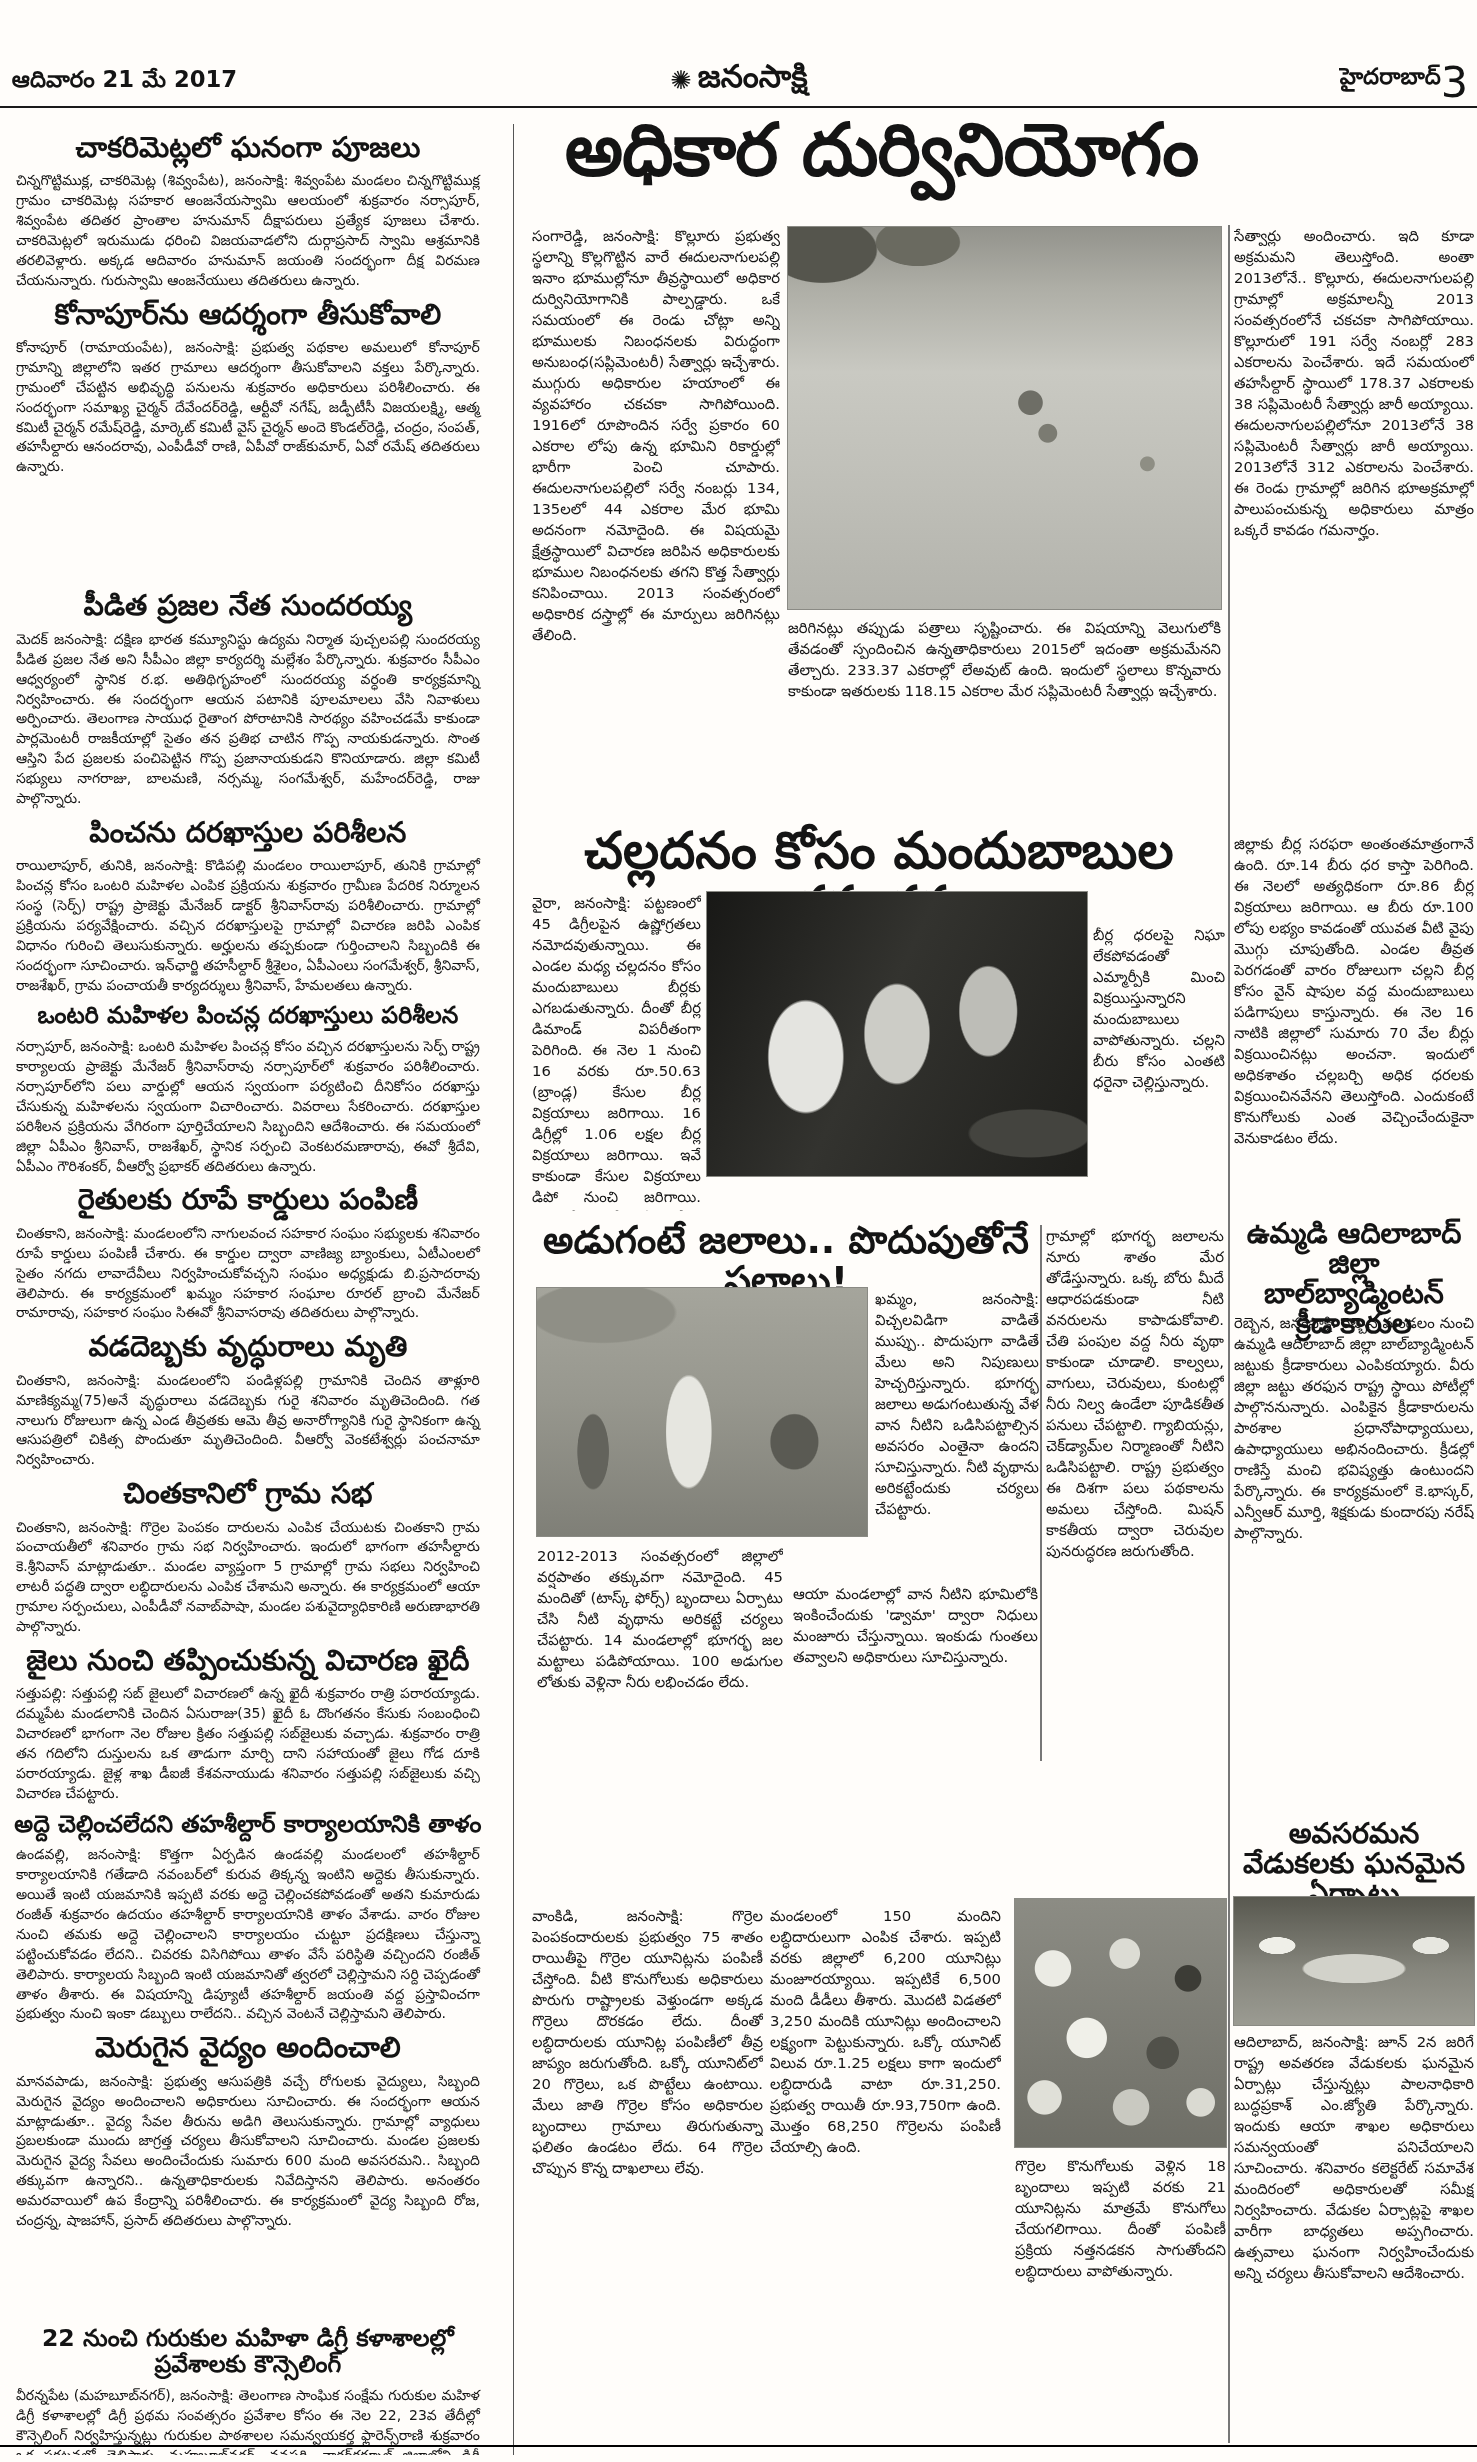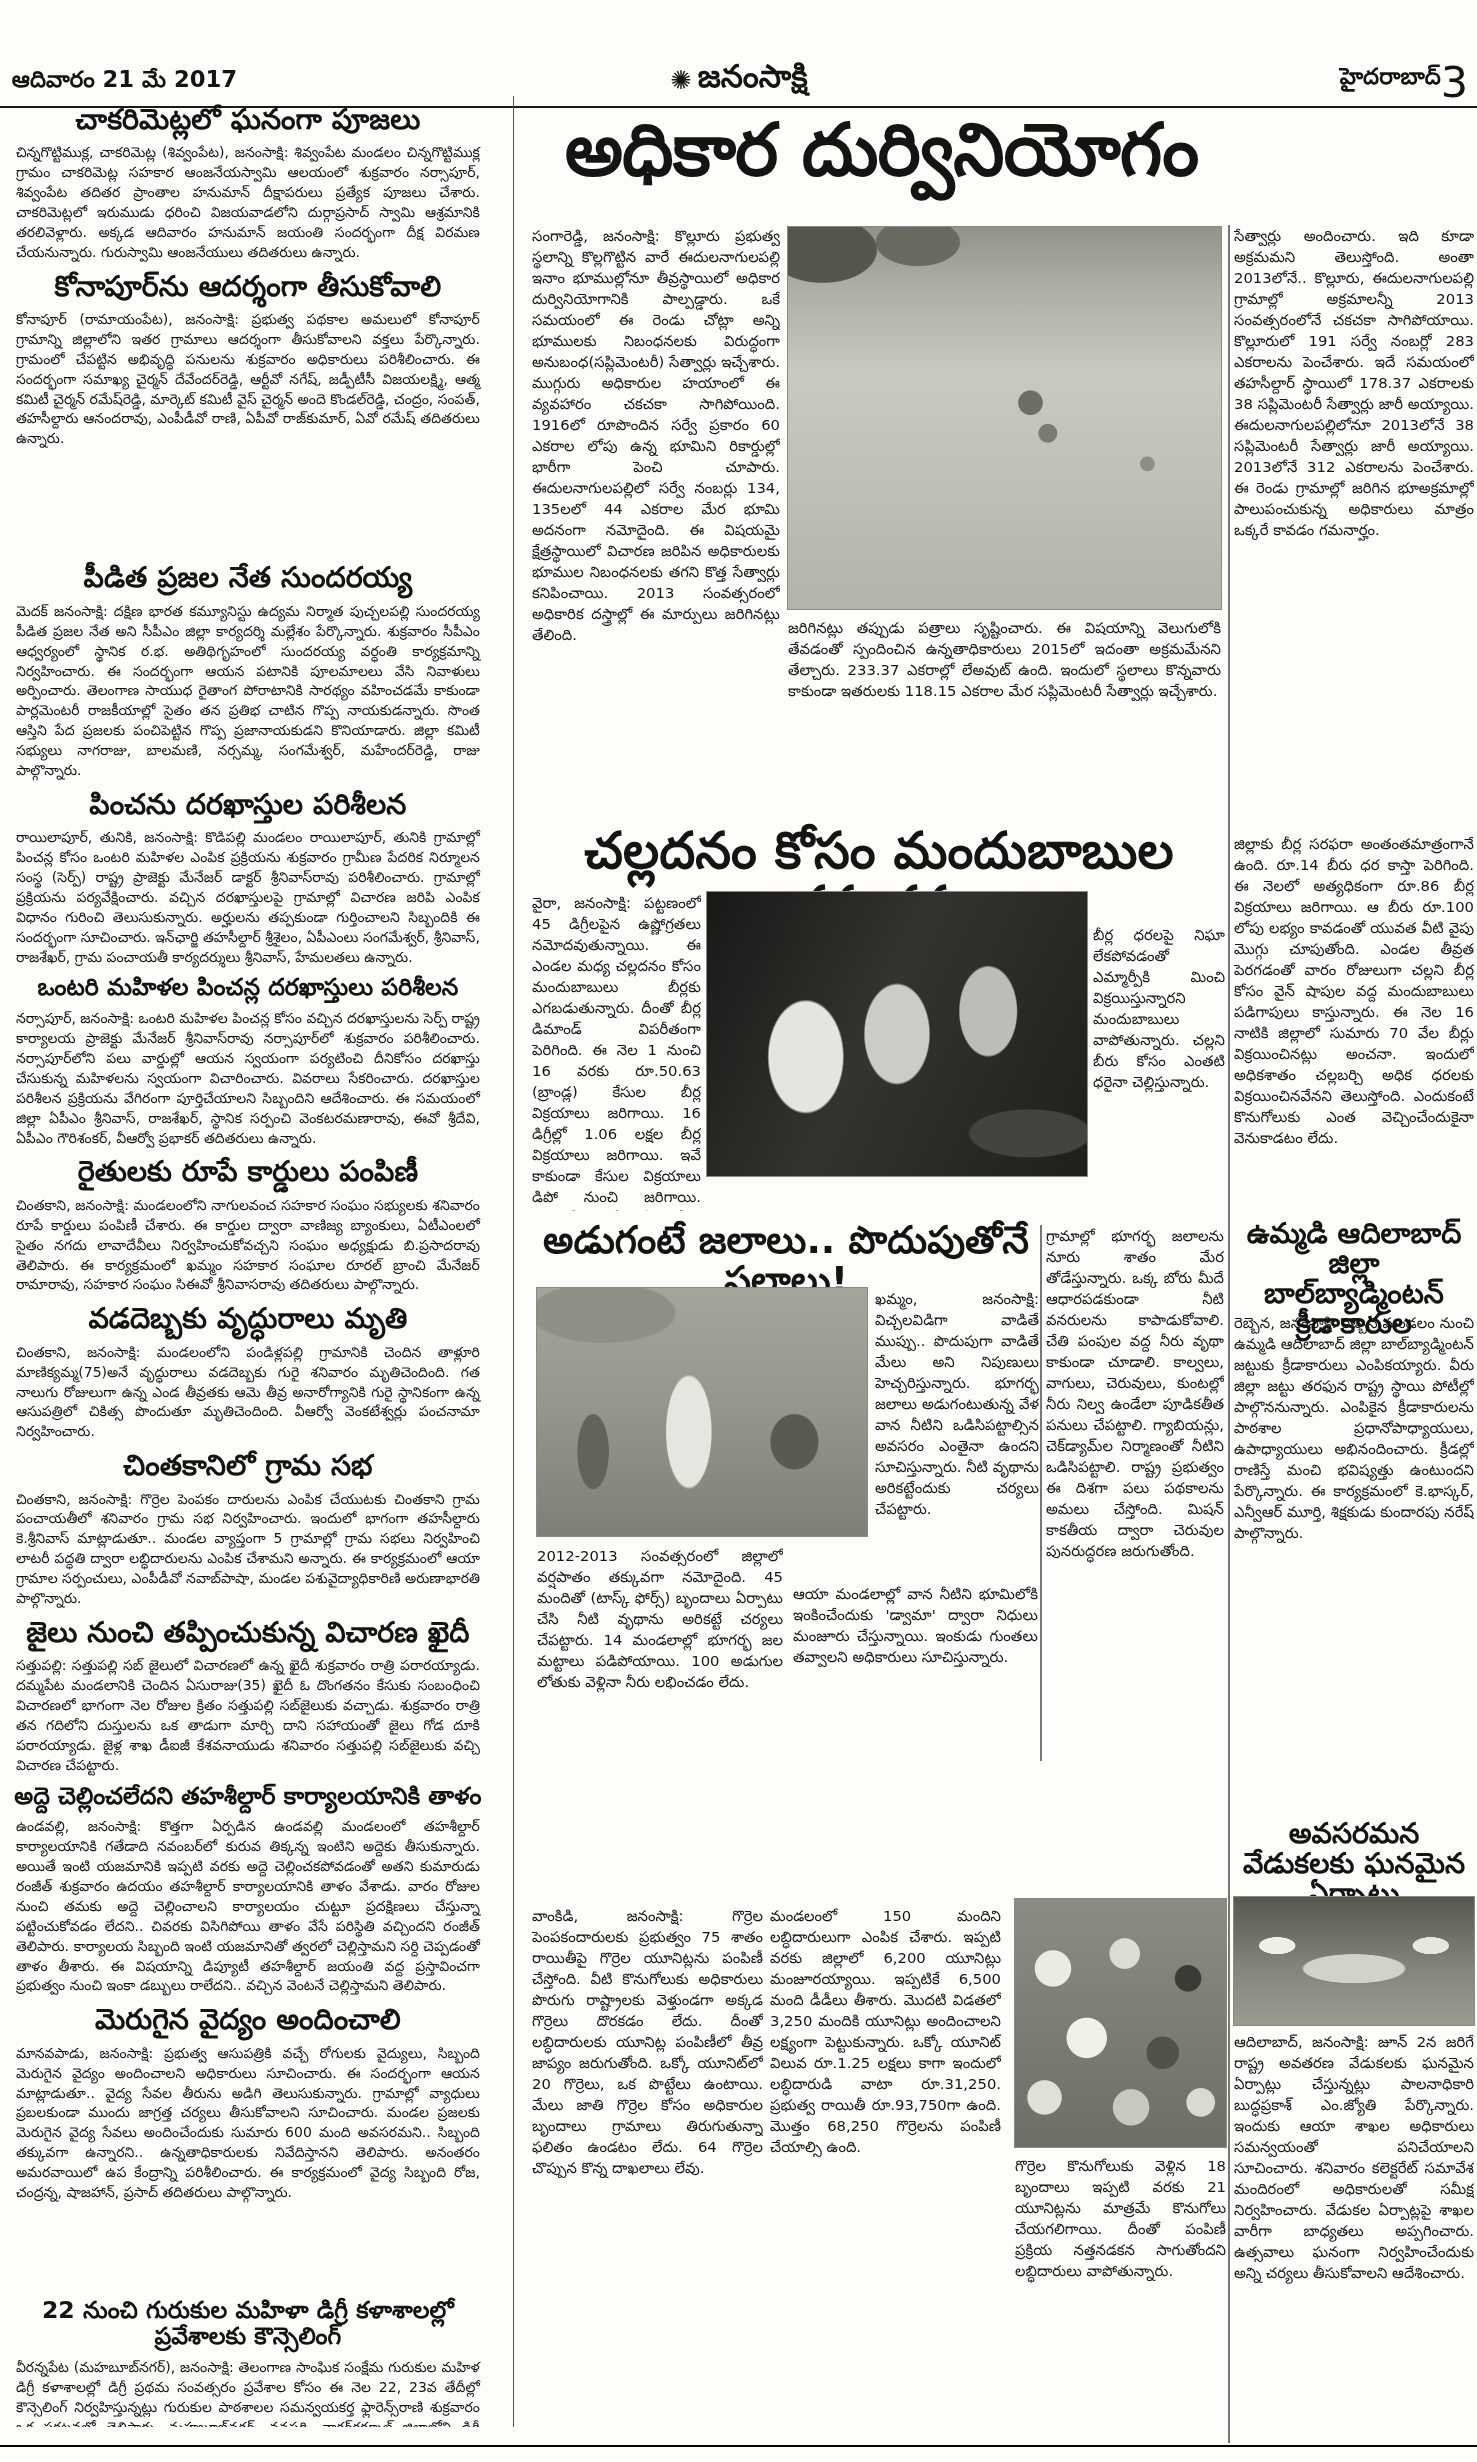--- a/index.html
+++ b/index.html
@@ -6,21 +6,21 @@
   .page{position:relative;width:1478px;height:2463px;background:#fffdfa;font-family:"DejaVu Sans",sans-serif;color:#141414;overflow:hidden;margin:0 auto;}
   
   .hdr{position:absolute;left:0;top:47px;width:1478px;height:59px;border-bottom:2px solid #1a1a1a;}
   .hdr-date{position:absolute;left:11.8px;bottom:7.9px;font-size:22.7px;font-weight:700;}
   .masthead{position:absolute;left:50%;transform:translateX(-50%);bottom:3.9px;font-size:31.5px;font-weight:700;display:flex;align-items:center;gap:5.9px;}
   .masthead .logo{font-size:25.6px;}
   .hdr-right{position:absolute;right:9.9px;bottom:3.9px;display:flex;align-items:flex-start;gap:0;}
   .hdr-edition{font-size:22.7px;font-weight:700;padding-bottom:3.9px;}
   .hdr-page{font-size:43px;font-weight:400;line-height:.9;}
   
-  .leftcol{position:absolute;left:7.9px;top:96px;width:506px;height:2331px;border-right:1.5px solid #555;padding-right:25px;box-sizing:border-box;overflow:hidden;}
+  .leftcol{position:absolute;left:7.9px;top:124px;width:506px;height:2331px;border-right:1.5px solid #555;padding-right:25px;box-sizing:border-box;overflow:hidden;}
   .art h2{margin:7.9px 0 4.9px;text-align:center;font-size:28.6px;line-height:1.1;font-weight:700;}
   .art h2.h-sm{font-size:23.6px;}
   .art p{margin:8px;font-size:14px;line-height:1.42;text-align:justify;}
   
   .txt{position:absolute;font-size:14.8px;line-height:1.42;text-align:justify;overflow:hidden;}
   .bighead{position:absolute;text-align:center;font-weight:700;line-height:1.05;}
   .photo{position:absolute;outline:1px solid #8a8a84;}
   .vrule{position:absolute;width:1.5px;background:#777;}
   .botrule{position:absolute;left:0;top:2445px;width:1478px;height:2px;background:#000;}
   

